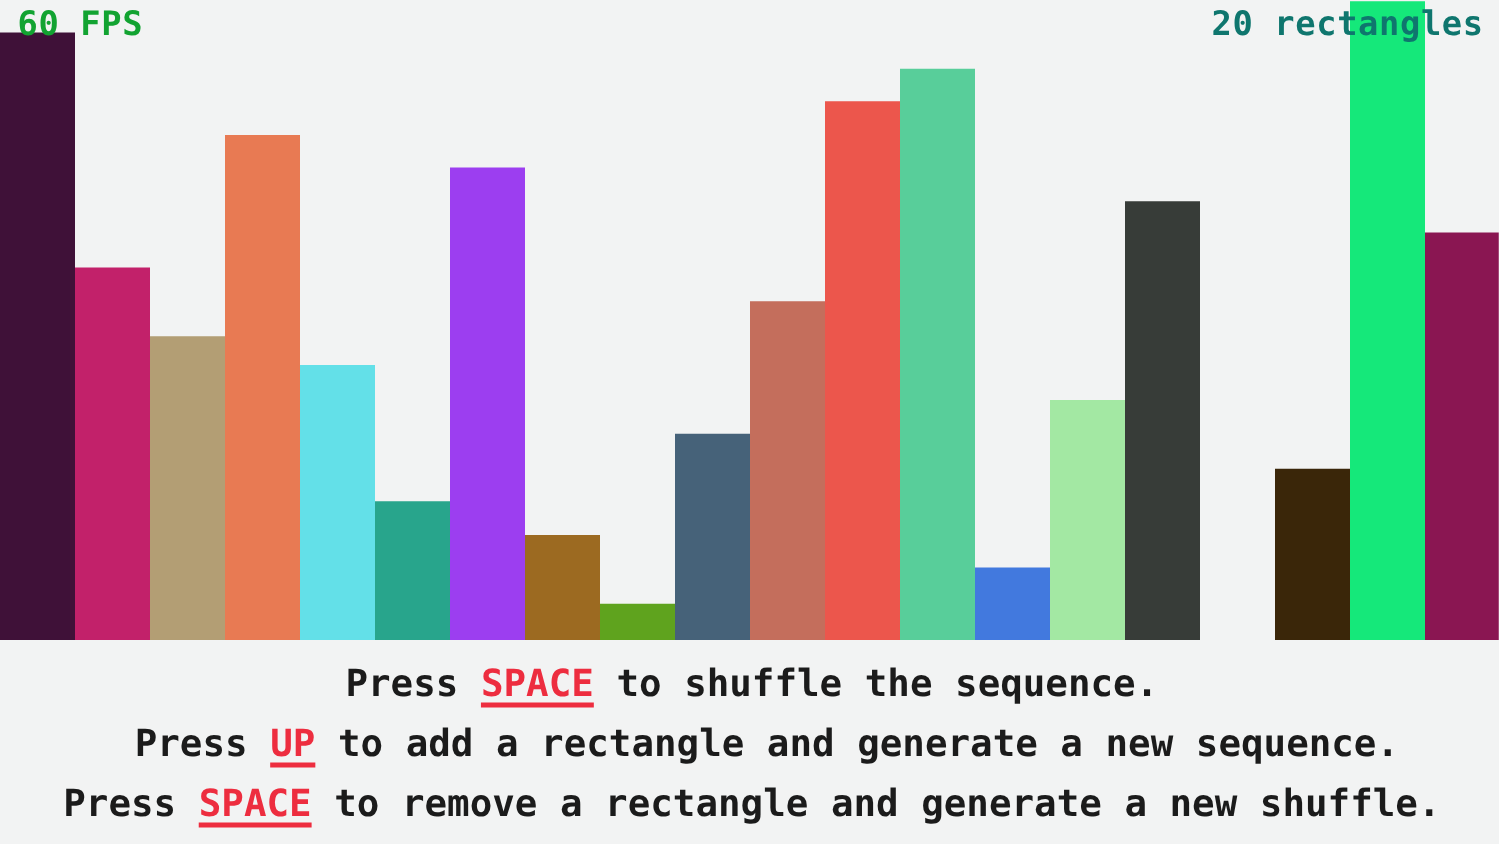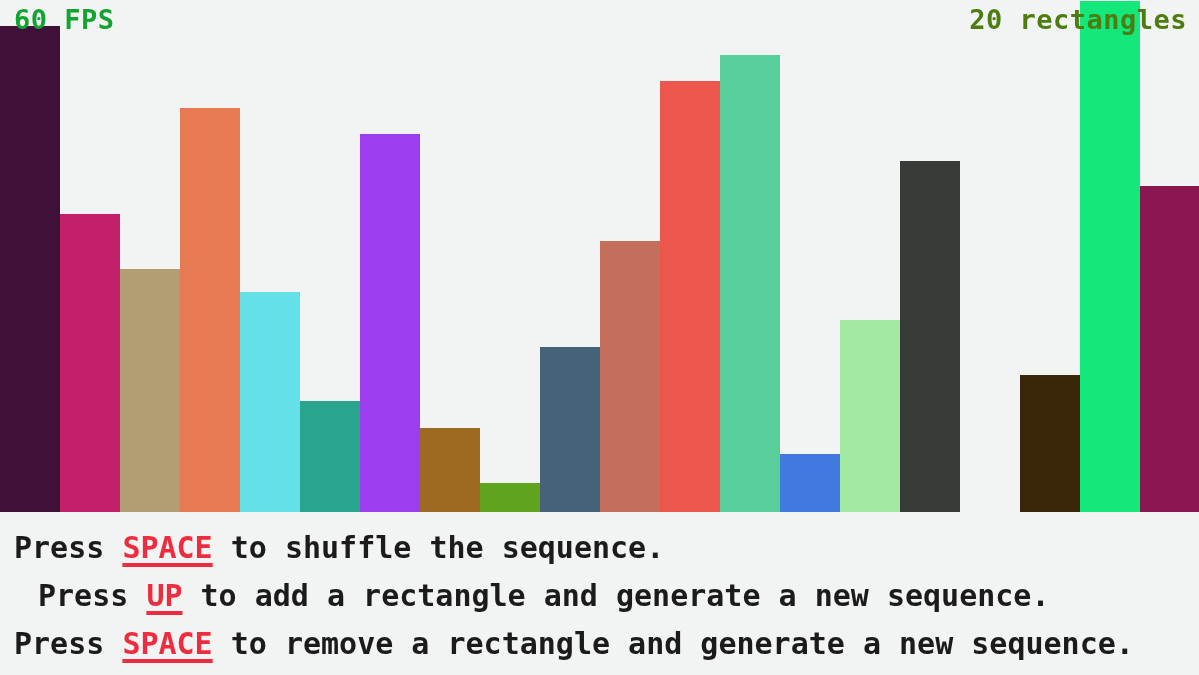--- a/index.html
+++ b/index.html
@@ -12,20 +12,21 @@
     width: 1199px;
     height: 675px;
     overflow: hidden;
     font-family: "DejaVu Sans Mono", "Liberation Mono", monospace;
   }
   #app {
     position: relative;
     width: 1199px;
     height: 675px;
     background: #f2f3f3;
+    text-align: center;
   }
 
   
   #chart-area {
     position: absolute;
     left: 0;
     top: 0;
     width: 1199px;
     height: 512px;
     overflow: hidden;
@@ -99,21 +100,21 @@
       <div class="bar" style="left: 720px; width: 60px; height: 457px; background: rgb(88, 206, 154);"></div>
       <div class="bar" style="left: 780px; width: 60px; height: 58px; background: rgb(66, 121, 222);"></div>
       <div class="bar" style="left: 840px; width: 60px; height: 192px; background: rgb(163, 232, 163);"></div>
       <div class="bar" style="left: 900px; width: 60px; height: 351px; background: rgb(55, 60, 56);"></div>
       <div class="bar" style="left: 1020px; width: 60px; height: 137px; background: rgb(58, 38, 9);"></div>
       <div class="bar" style="left: 1080px; width: 60px; height: 511px; background: rgb(21, 232, 122);"></div>
       <div class="bar" style="left: 1140px; width: 60px; height: 326px; background: rgb(138, 22, 82);"></div>
     </div>
 
   <div class="hud" id="fps-label" style="color: rgb(18, 163, 49);">60 FPS</div>
-  <div class="hud" id="count-label" style="color: #4d7c0f;">20 rectangles</div>
+  <div class="hud" id="count-label" style="color: #0f766e;">20 rectangles</div>
 
   <div id="instructions">
       <div class="instruction-line" style="color: rgb(27, 27, 27);"><span>Press </span><span class="key" style="color: rgb(237, 45, 63); text-decoration-color: rgb(237, 45, 63);">SPACE</span><span> to shuffle the sequence.</span></div>
       <div class="instruction-line" style="color: rgb(27, 27, 27); margin-left: 24px;"><span>Press </span><span class="key" style="color: rgb(237, 45, 63); text-decoration-color: rgb(237, 45, 63);">UP</span><span> to add a rectangle and generate a new sequence.</span></div>
-      <div class="instruction-line" style="color: rgb(27, 27, 27);"><span>Press </span><span class="key" style="color: rgb(237, 45, 63); text-decoration-color: rgb(237, 45, 63);">SPACE</span><span> to remove a rectangle and generate a new sequence.</span></div>
+      <div class="instruction-line" style="color: rgb(27, 27, 27);"><span>Press </span><span class="key" style="color: rgb(237, 45, 63); text-decoration-color: rgb(237, 45, 63);">SPACE</span><span> to remove a rectangle and generate a new shuffle.</span></div>
     </div>
 
 </div>
 
 </body></html>

